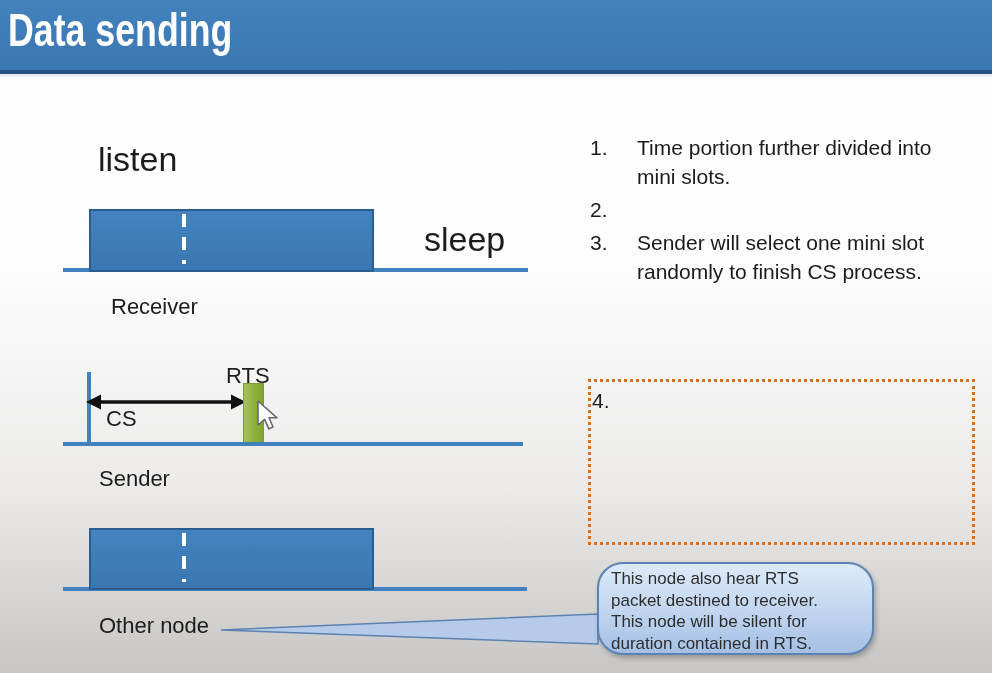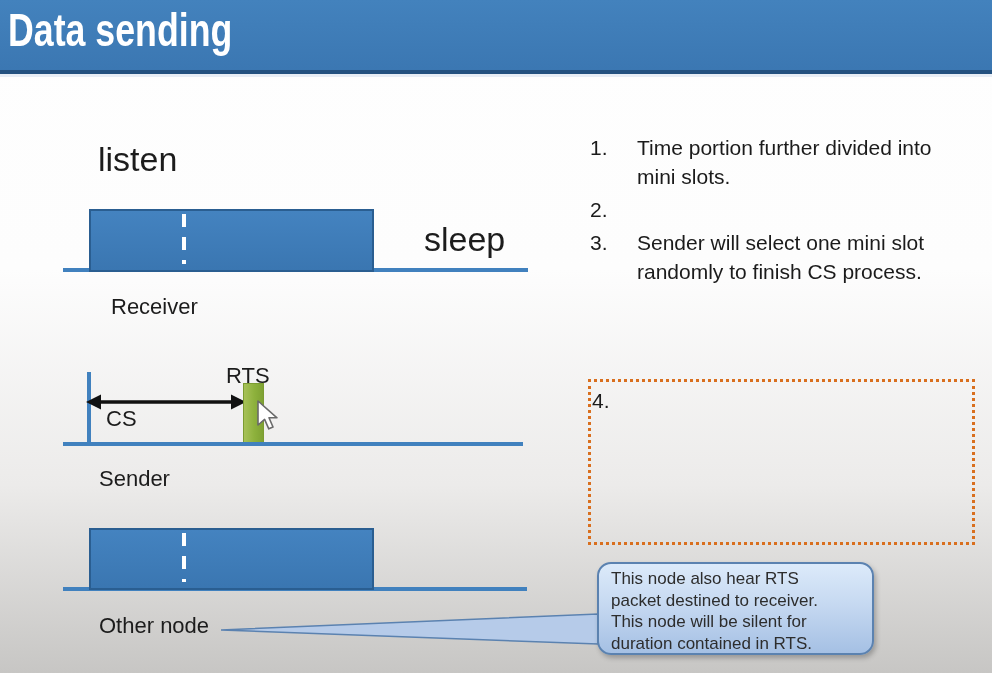--- a/index.html
+++ b/index.html
@@ -49,21 +49,21 @@
   .note-text { width:310px; }
   .hl-box {
     position:absolute; left:588px; top:379px; width:387px; height:166px; box-sizing:border-box;
     border:3px dotted #d96f1e; padding:4px 0 0 1px;
     font-size:21px; line-height:29px;
   }
   .hl-box .note-num { width:45px; }
   
   .callout {
     position:absolute; left:597px; top:562px; width:277px; height:93px; box-sizing:border-box;
-    border:2.5px solid #5b82b0; border-radius:14px; padding:4px 0 0 12px;
+    border:2.5px solid #5b82b0; border-radius:26px; padding:4px 0 0 12px;
     background:linear-gradient(180deg,#dceafa 0%,#c6d9f1 45%,#a5c0e4 100%);
     box-shadow:2px 3px 5px rgba(0,0,0,0.25);
     z-index:3;
   }
   .callout-line { font-size:17px; line-height:21.5px; color:#2d2d2d; white-space:nowrap; }
   .tail-svg { position:absolute; left:220px; top:608px; z-index:2; }
 </style>
 </head>
 <body>
 

